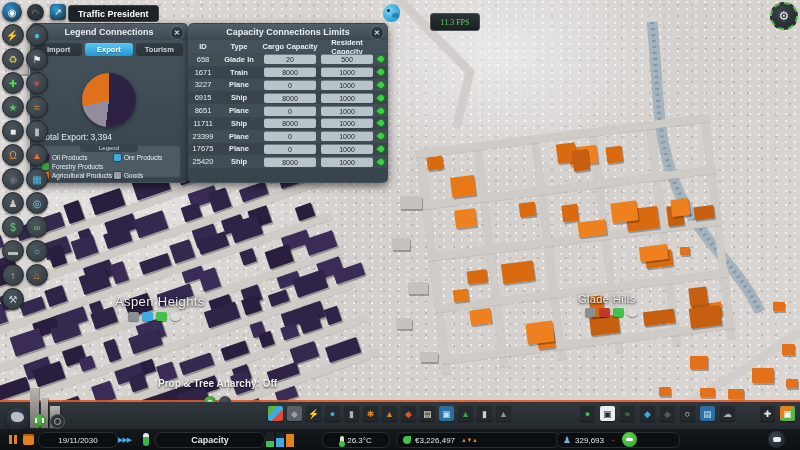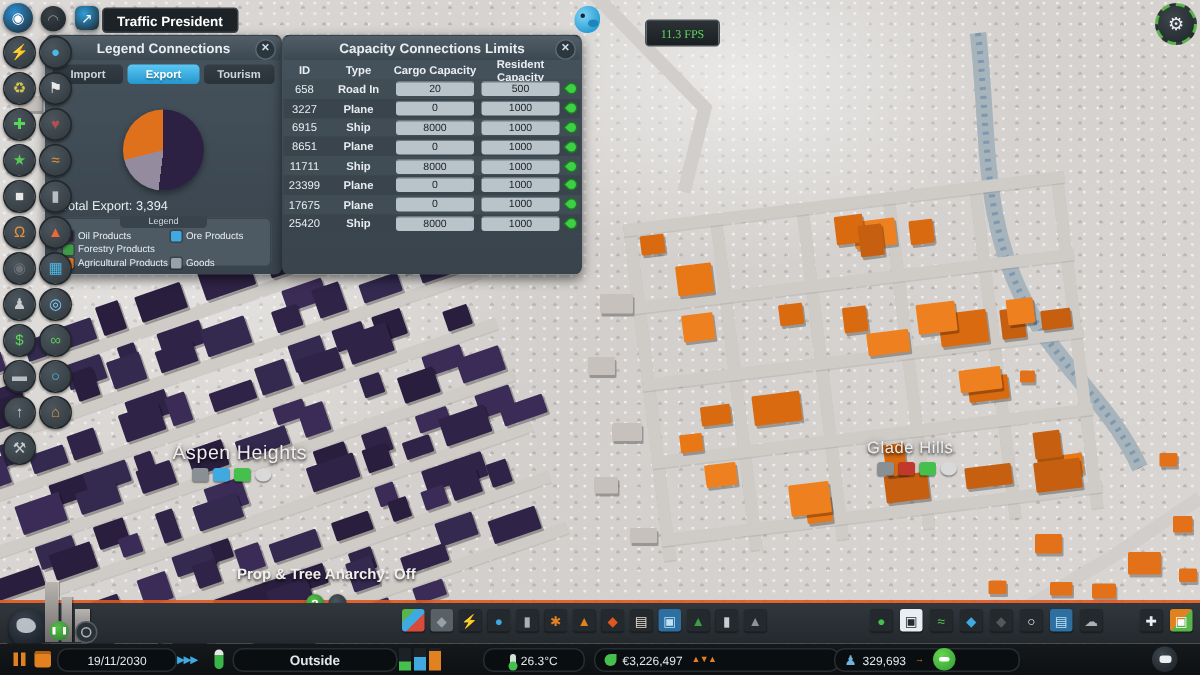--- a/index.html
+++ b/index.html
@@ -415,26 +415,39 @@
     <div class="cols">
       <div class="c-id">ID</div>
       <div class="c-type">Type</div>
       <div class="c-cargo">Cargo Capacity</div>
       <div class="c-res">Resident Capacity</div>
       <div class="c-pin"></div>
     </div>
     <div id="limits-rows">
         <div class="lrow">
           <div class="c-id">658</div>
-          <div class="c-type" style="font-weight: bold;">Road In</div>
+          <div class="c-type" style="font-weight: bold;">Glade In</div>
           <div class="c-cargo">
             <div class="cell-input">20</div>
           </div>
           <div class="c-res">
             <div class="cell-input">500</div>
+          </div>
+          <div class="c-pin">
+            <div class="pin"></div>
+          </div>
+        </div>
+        <div class="lrow">
+          <div class="c-id">1671</div>
+          <div class="c-type" style="font-weight: bold;">Train</div>
+          <div class="c-cargo">
+            <div class="cell-input">8000</div>
+          </div>
+          <div class="c-res">
+            <div class="cell-input">1000</div>
           </div>
           <div class="c-pin">
             <div class="pin"></div>
           </div>
         </div>
         <div class="lrow">
           <div class="c-id">3227</div>
           <div class="c-type" style="font-weight: bold;">Plane</div>
           <div class="c-cargo">
             <div class="cell-input">0</div>
@@ -577,21 +590,21 @@
 
   <div class="statusbar">
     <div class="pausebars">
         <div></div>
         <div></div>
       </div>
     <div class="calendar"></div>
     <div class="sb-field" style="left:38px;width:78px;">19/11/2030</div>
     <div class="speed">▶▶▶</div>
     <div class="ext"></div>
-    <div class="sb-field" style="left:155px;width:108px;font-weight:bold;font-size:9px;">Outside</div>
+    <div class="sb-field" style="left:155px;width:108px;font-weight:bold;font-size:9px;">Capacity</div>
     <div class="rci">
       <div class="slot">
           <div class="fill" style="height:6px;background:#45c04d;"></div>
         </div>
       <div class="slot">
           <div class="fill" style="height:9px;background:#3fa9e0;"></div>
         </div>
       <div class="slot">
           <div class="fill" style="height:13px;background:#e2811f;"></div>
         </div>

